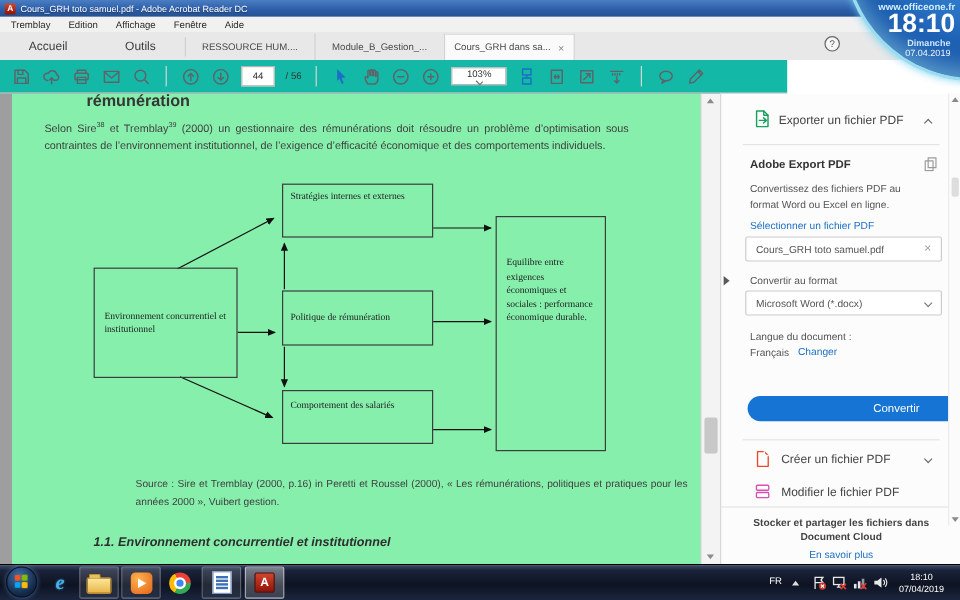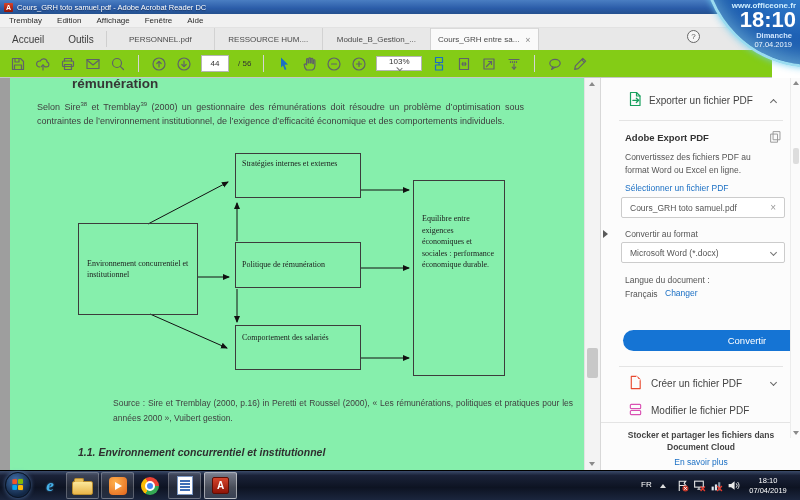--- a/index.html
+++ b/index.html
@@ -11,30 +11,30 @@
             display:flex;align-items:center;padding-left:4px;box-sizing:border-box;}
   .appicon{width:9px;height:9px;background:linear-gradient(#d5442c,#8f1407);border-radius:1px;color:#fff;
            font-size:7px;font-weight:bold;display:flex;align-items:center;justify-content:center;margin-right:4px;flex:none;}
   .wintitle{font-size:7.5px;color:#fff;text-shadow:0 1px 1px rgba(0,0,0,.4);white-space:nowrap;}
   
   .menubar{left:0;top:14px;width:800px;height:14px;background:#f1f1f1;border-bottom:1px solid #e2e2e2;
            display:flex;align-items:center;gap:15px;padding-left:9px;box-sizing:border-box;}
   .menu-item{font-size:8px;color:#2b2b2b;white-space:nowrap;}
   
   .tabbar{left:0;top:28px;width:800px;height:22px;background:#e8e8e8;display:flex;align-items:stretch;}
-  .navtab{font-size:10px;color:#3c3c3c;display:flex;align-items:center;padding:0 12px;}
+  .navtab{font-size:10px;color:#3c3c3c;display:flex;align-items:center;padding:0 24px;}
   .vsep{width:1px;background:#cfcfcf;margin:3px 0;}
   .doctab{width:107px;display:flex;align-items:center;justify-content:center;font-size:8px;color:#4a4a4a;
           border-right:1px solid #d2d2d2;white-space:nowrap;overflow:hidden;}
   .doctab.active{background:#fafafa;border-top:1px solid #dadada;}
   .closex{color:#8a8a8a;font-size:9px;margin-left:6px;}
   .helpcirc{left:687px;top:30px;width:13px;height:13px;border:1px solid #666;border-radius:50%;
             display:flex;align-items:center;justify-content:center;font-size:8px;color:#555;box-sizing:border-box;background:#f5f5f5;}
   
-  .toolbar{left:0;top:50px;width:772px;height:28px;background:#84cc16;border-bottom:1px solid #c6c6c6;
+  .toolbar{left:0;top:50px;width:656px;height:28px;background:#14b8a6;border-bottom:1px solid #c6c6c6;
            display:flex;align-items:center;padding-left:10px;box-sizing:border-box;gap:9px;}
   .ticon{width:16px;height:16px;display:block;}
   .ticon path,.ticon rect,.ticon circle,.ticon line,.ticon ellipse{stroke:#5f6368;fill:none;stroke-width:1.2;stroke-linecap:round;stroke-linejoin:round;}
   .ticon .fillb{fill:#1a6fc4;stroke:none;}
   .ticon.blue path,.ticon.blue rect,.ticon.blue circle,.ticon.blue line{stroke:#1a6fc4;}
   .tsep{width:1px;height:17px;background:#d5d5d5;margin:0 3px;}
   .pagebox{width:26px;height:15px;background:#fff;border:1px solid #b5b5b5;font-size:8px;color:#333;
            display:flex;align-items:center;justify-content:center;}
   .pagetotal{font-size:8px;color:#333;white-space:nowrap;text-align:center;}
   .zoombox{width:46px;height:15px;background:#fff;border:1px solid #b5b5b5;font-size:8px;color:#333;
@@ -128,25 +128,24 @@
     <span class="menu-item">Edition</span>
     <span class="menu-item">Affichage</span>
     <span class="menu-item">Fenêtre</span>
     <span class="menu-item">Aide</span>
   </div>
 
   <div class="abs tabbar">
     <span class="navtab">Accueil</span>
     <span class="navtab">Outils</span>
     <span class="vsep"></span>
-    <div class="doctab">PERSONNEL.pdf</div>
     <div class="doctab">RESSOURCE  HUM....</div>
     <div class="doctab">Module_B_Gestion_...</div>
     <div class="doctab active">
-      <span>Cours_GRH entre sa...</span>
+      <span>Cours_GRH dans sa...</span>
       <span class="closex">×</span>
     </div>
   </div>
   <div class="abs helpcirc">?</div>
 
   <div class="abs toolbar">
     <svg class="ticon" viewBox="0 0 16 16">
       <path d="M2.5 2.5 h8 l3 3 v8 h-11 z"></path>
         <path d="M5 2.5 v3.5 h4 v-3.5"></path>
         <path d="M4.5 13.5 v-4.5 h7 v4.5"></path>

